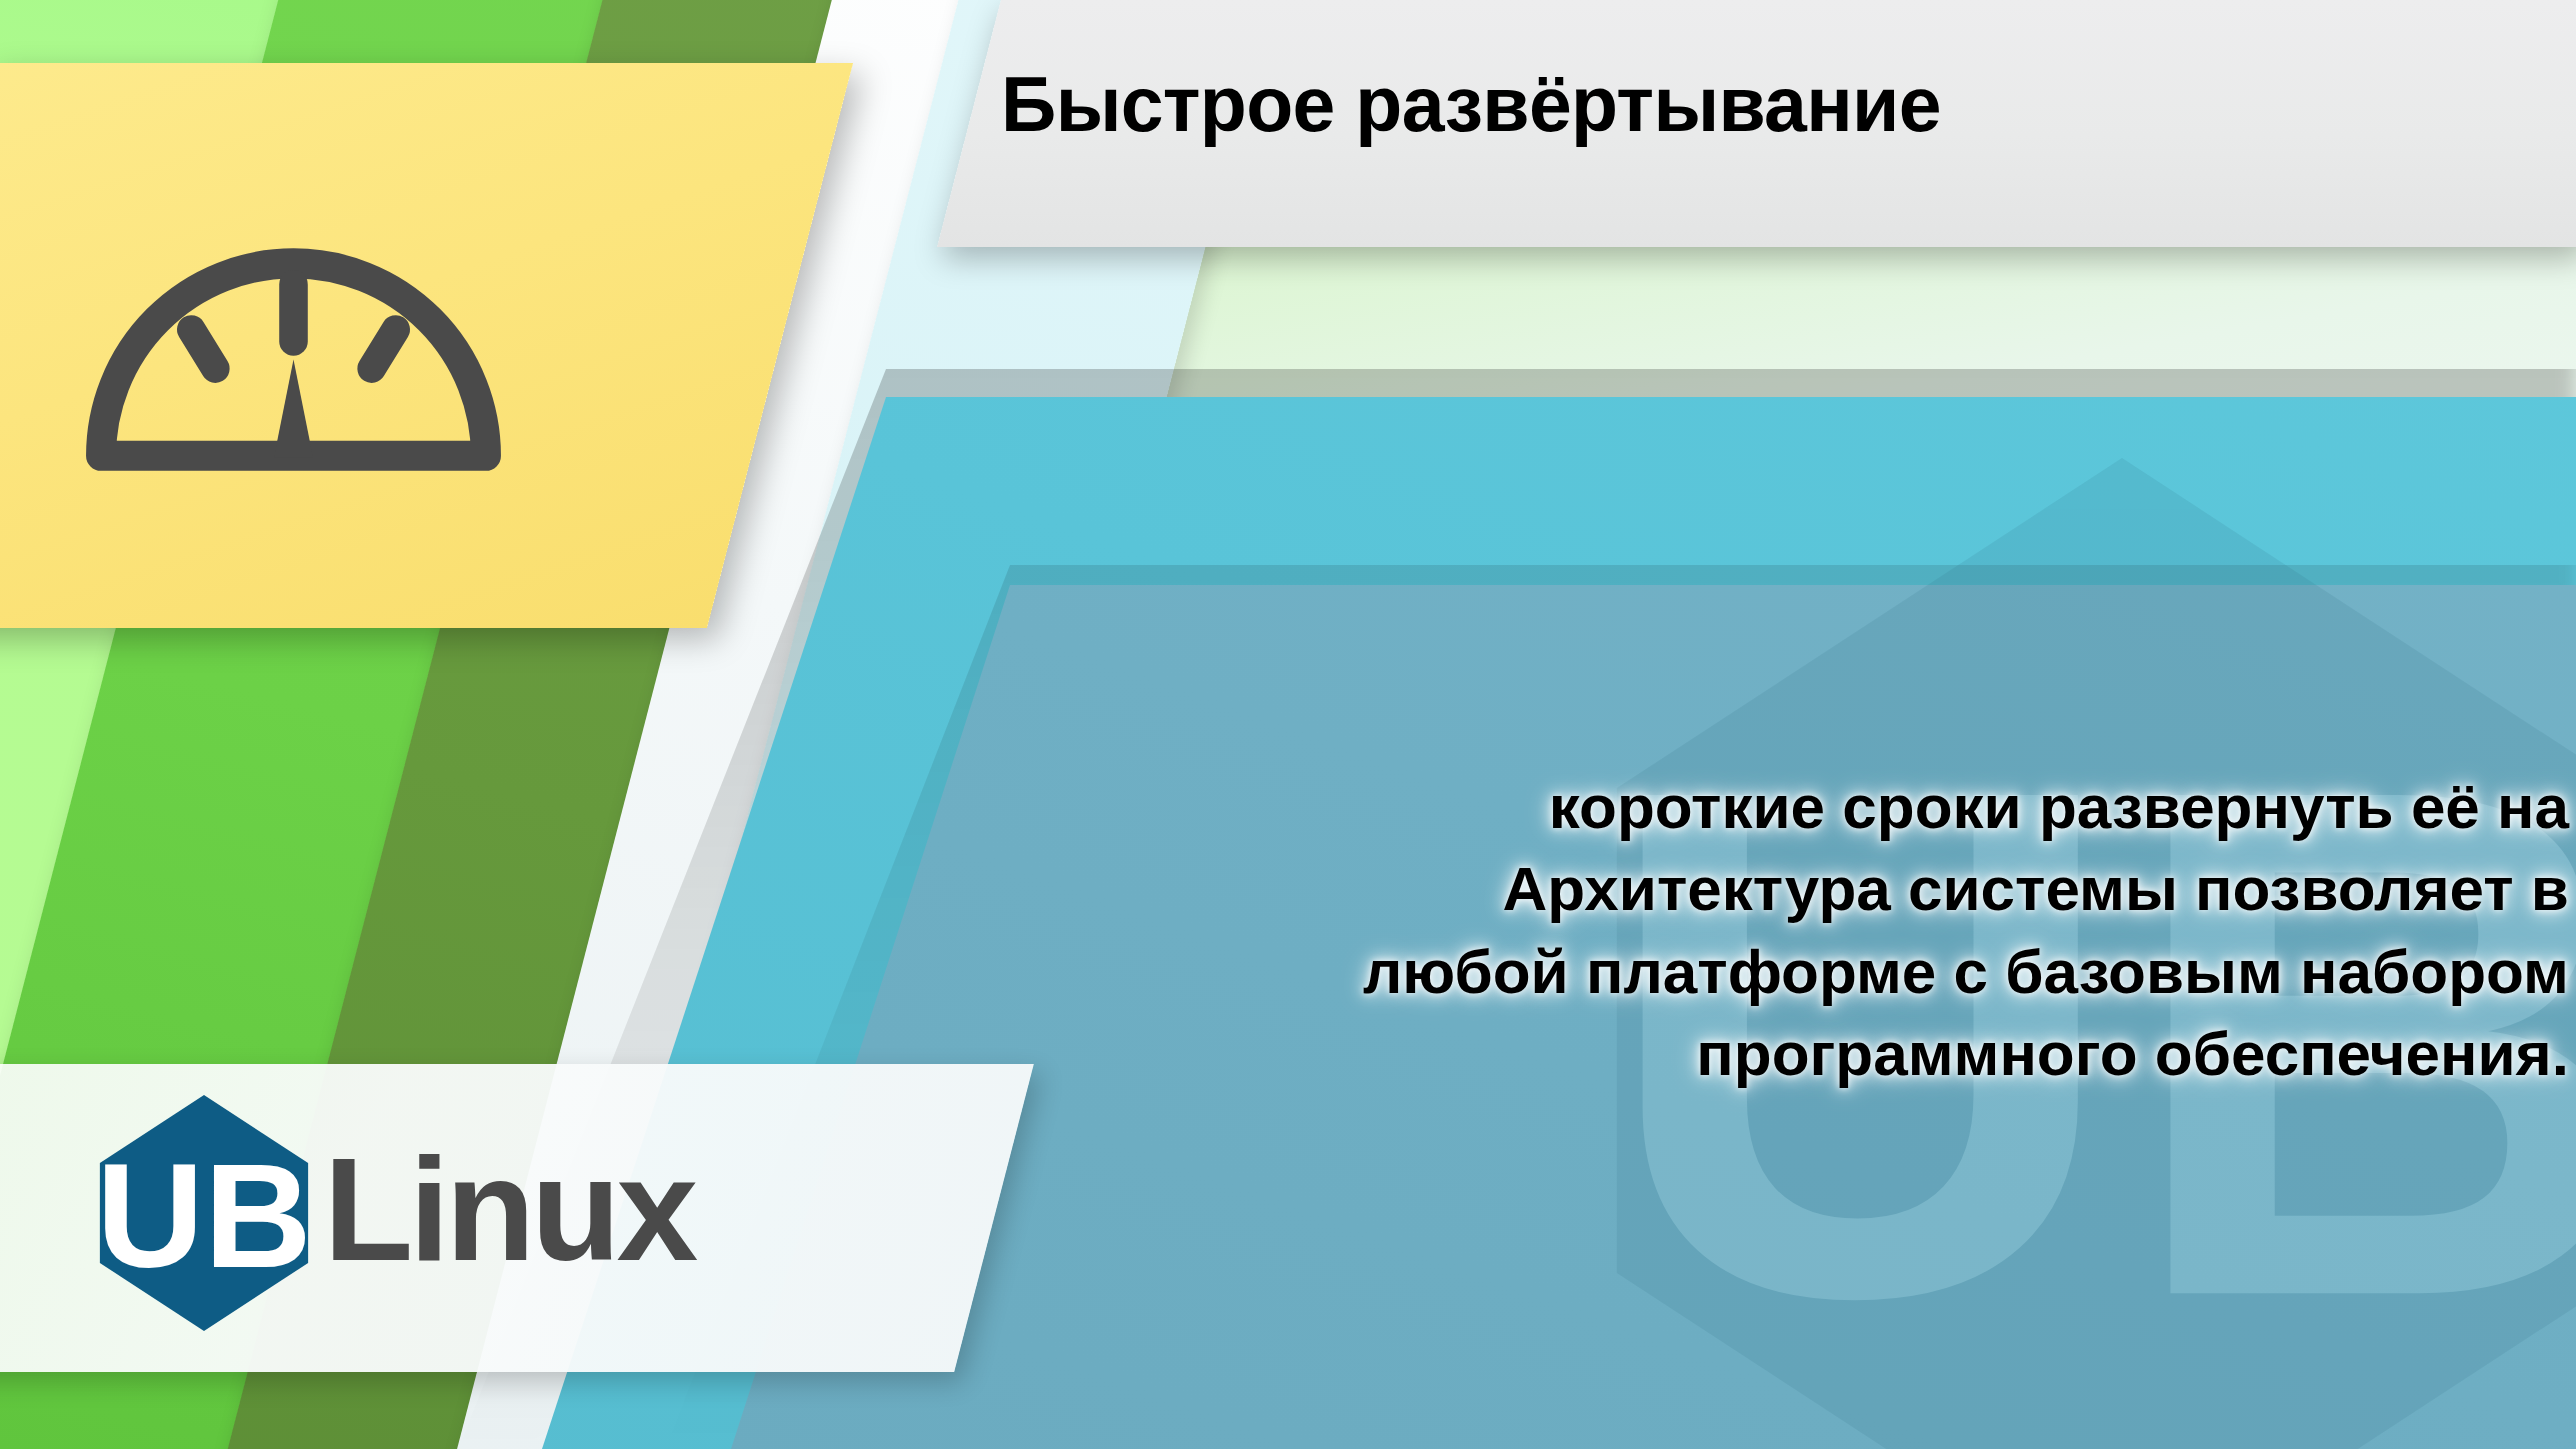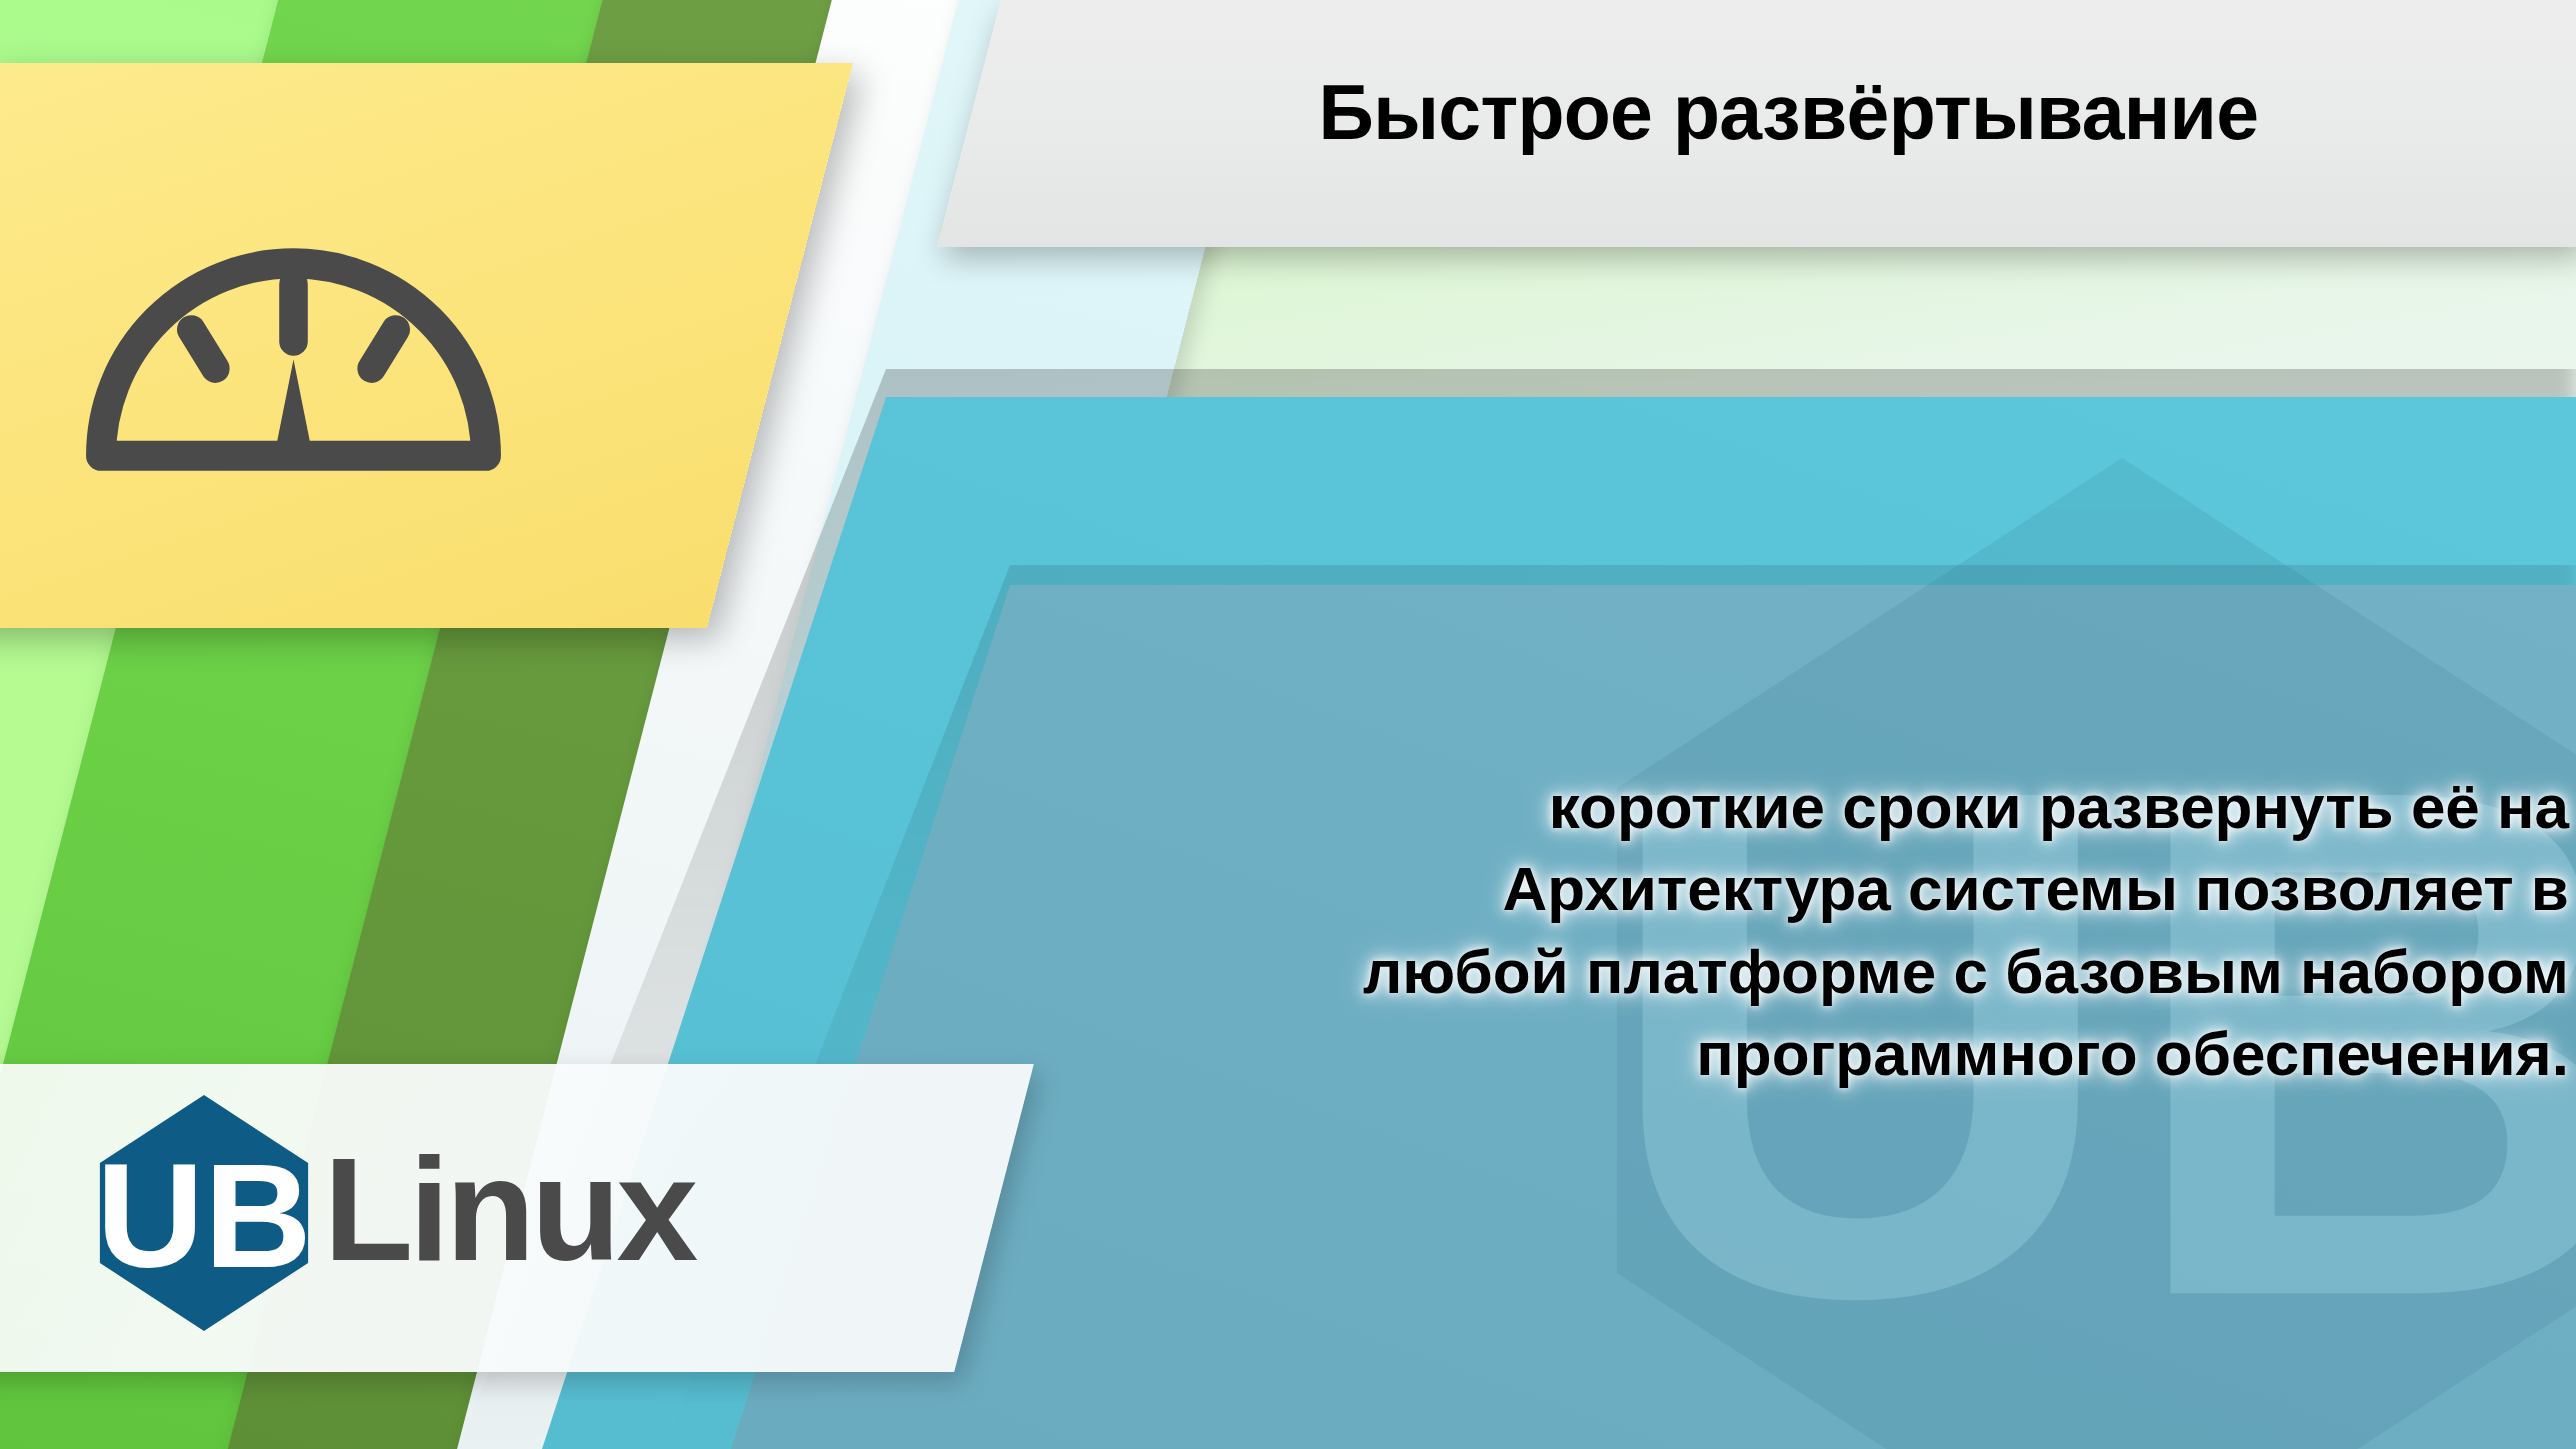--- a/index.html
+++ b/index.html
@@ -127,24 +127,23 @@
 
   
   .title-bar {
     left: 937px; top: 0; width: 1639px; height: 247px;
     background: linear-gradient(180deg, #ededee 0%, #e9eaea 55%, #e3e4e4 100%);
     transform: skewX(-14.5deg);
     transform-origin: bottom left;
     box-shadow: 7.2px 11.4px 29px rgba(0,0,0,0.26);
   }
   .title-text-wrap {
-    left: 937px; top: 17px; width: 1639px; height: 195px;
+    left: 937px; top: 9px; width: 1639px; height: 195px;
     display: flex;
     align-items: center;
-    justify-content: center;
     overflow: hidden;
   }
   .title-text {
     font-size: 77px;
     font-weight: bold;
     color: #000000;
     white-space: nowrap;
     letter-spacing: -0.7px;
     padding-left: 64px;
     padding-bottom: 4.3px;

